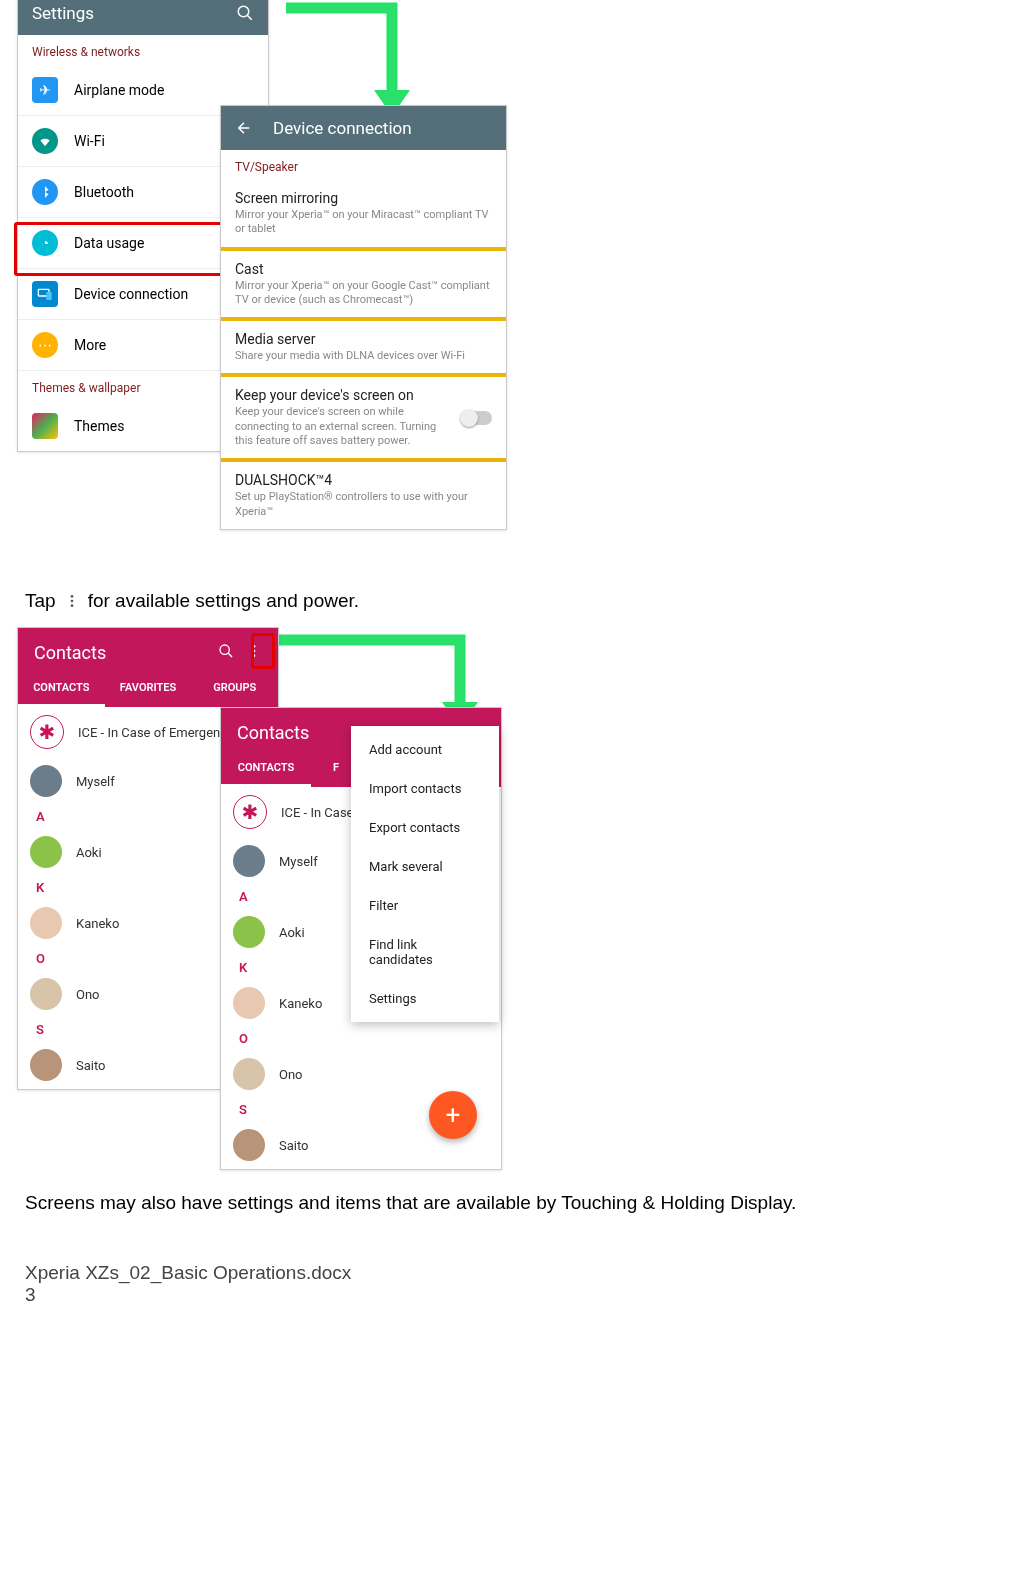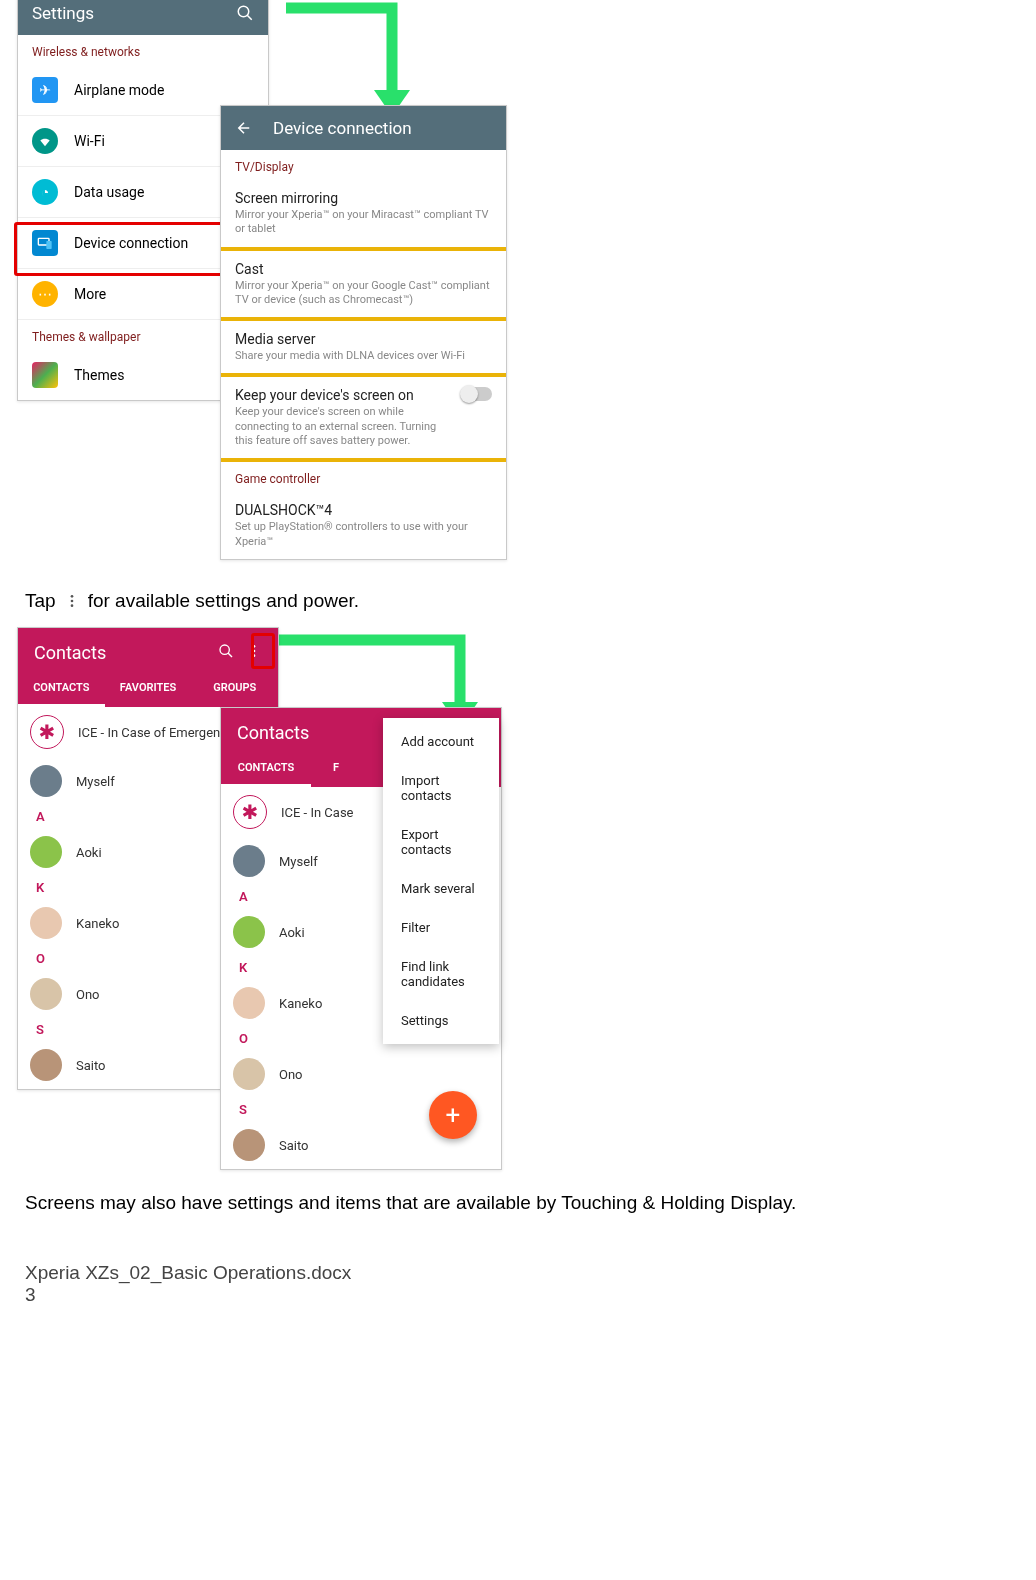--- a/index.html
+++ b/index.html
@@ -66,20 +66,28 @@
     </div>
     <div class="row">
       <span class="ic" style="background:#009688;border-radius:50%">
         <svg width="14" height="14" viewBox="0 0 24 24" fill="#fff">
               <path d="M12 21l8-10c-4-4-12-4-16 0l8 10z"></path>
             </svg>
       </span>
       <span>Wi-Fi</span>
     </div>
     <div class="row">
+      <span class="ic" style="background:#2196f3;border-radius:50%">
+        <svg width="14" height="14" viewBox="0 0 24 24" fill="#fff">
+              <path d="M12 2v20l6-6-6-4 6-4-6-6zm0 10L6 6m6 2l-6 10"></path>
+            </svg>
+      </span>
+      <span>Bluetooth</span>
+    </div>
+    <div class="row">
       <span class="ic" style="background:#00bcd4;border-radius:50%">◔</span>
       <span>Data usage</span>
     </div>
     <div class="row">
       <span class="ic" style="background:#0288d1">
         <svg width="16" height="12" viewBox="0 0 24 18" fill="#fff">
               <rect x="2" y="2" width="16" height="10" rx="1" fill="none" stroke="#fff" stroke-width="2"></rect>
               <rect x="14" y="6" width="8" height="12" rx="1" fill="#4fc3f7"></rect>
             </svg>
       </span>
@@ -99,41 +107,40 @@
 
   <div class="phone" style="width:285px;position:absolute;left:195px;top:105px">
     <div class="titlebar">
       <span class="back-ic">
         <svg width="18" height="18" viewBox="0 0 24 24" fill="none" stroke="#fff" stroke-width="2">
               <path d="M19 12H5m7-7l-7 7 7 7"></path>
             </svg>
       </span>
       <span>Device connection</span>
     </div>
-    <div class="section-label">TV/Display</div>
+    <div class="section-label">TV/Speaker</div>
     <div class="row2">
       <div class="h">Screen mirroring</div>
       <div class="s">Mirror your Xperia™ on your Miracast™ compliant TV or tablet</div>
     </div>
     <div class="row2">
       <div class="h">Cast</div>
       <div class="s">Mirror your Xperia™ on your Google Cast™ compliant TV or device (such as Chromecast™)</div>
     </div>
     <div class="row2">
       <div class="h">Media server</div>
       <div class="s">Share your media with DLNA devices over Wi-Fi</div>
     </div>
-    <div class="row2" style="display:flex;align-items:flex-start;gap:23px">
+    <div class="row2" style="display:flex;align-items:center;gap:23px">
       <div style="flex:1">
         <div class="h">Keep your device's screen on</div>
         <div class="s">Keep your device's screen on while connecting to an external screen. Turning this feature off saves battery power.</div>
       </div>
       <div class="toggle"></div>
     </div>
-    <div class="section-label">Game controller</div>
     <div class="row2" style="border-bottom:none">
       <div class="h">DUALSHOCK™4</div>
       <div class="s">Set up PlayStation® controllers to use with your Xperia™</div>
     </div>
   </div>
 </div>
 
 
 <div class="body-text">
   <span>Tap</span>
@@ -257,21 +264,21 @@
           <div>T</div>
           <div>U</div>
           <div>V</div>
           <div>W</div>
           <div>X</div>
           <div>Y</div>
           <div>Z</div>
           <div>#</div>
         </div>
 
-    <div class="menu-popup" style="position:absolute;top:10px;right:2px;width:116px">
+    <div class="menu-popup" style="position:absolute;top:18px;right:2px;width:148px">
       <div>Add account</div>
       <div>Import contacts</div>
       <div>Export contacts</div>
       <div>Mark several</div>
       <div>Filter</div>
       <div>Find link candidates</div>
       <div>Settings</div>
     </div>
   </div>
 </div>

